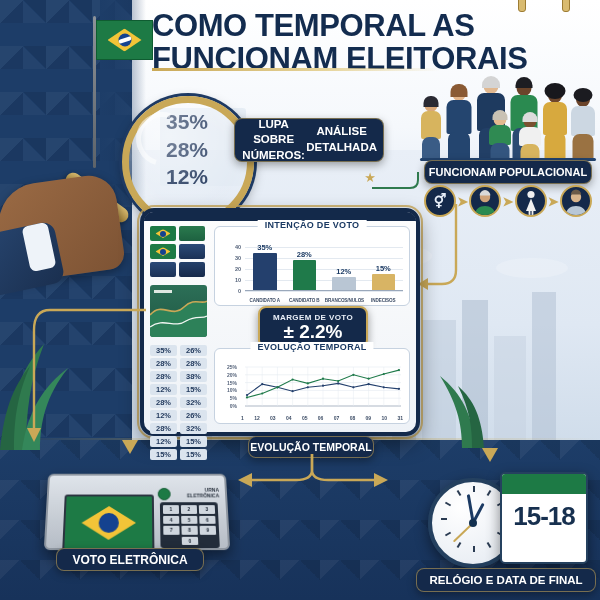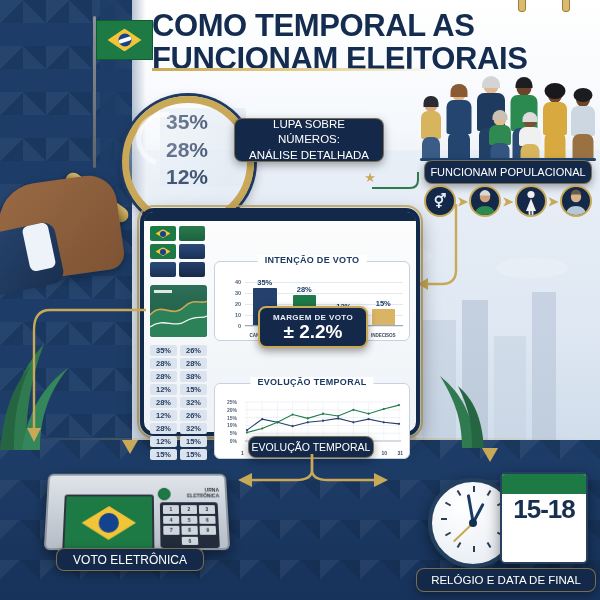--- a/index.html
+++ b/index.html
@@ -74,22 +74,22 @@
     background:linear-gradient(140deg,#9a6a44,#7d5334);border-radius:40px 28px 16px 8px;
     transform:rotate(-8deg);box-shadow:0 3px 10px rgba(0,0,0,.35);}
   .cuff{position:absolute;left:-18px;top:228px;width:78px;height:62px;
     background:linear-gradient(140deg,#27456f,#1a2f4f);border-radius:12px;
     transform:rotate(-12deg);}
   .cuff-white{position:absolute;left:26px;top:224px;width:26px;height:46px;
     background:#eef3f9;border-radius:6px;transform:rotate(-12deg);}
 
   
   .pill{position:absolute;background:#14294a;color:#fff;border-radius:8px;
-    border:1px solid rgba(201,168,87,.55);text-align:center;font-weight:normal;
-    display:flex;flex-direction:column;align-items:center;justify-content:center;
+    border:1px solid rgba(201,168,87,.55);text-align:center;font-weight:bold;
+    display:flex;flex-direction:row;align-items:center;justify-content:center;
     box-shadow:0 3px 8px rgba(0,0,0,.35);}
   .pill span{display:block;}
   #pill-lupa{left:234px;top:118px;width:150px;height:44px;font-size:11.5px;line-height:1.35;
     padding:0 6px;box-sizing:border-box;}
   #pill-amostragem{left:424px;top:160px;width:166px;height:22px;font-size:11px;justify-content:center;}
   #pill-evolucao{left:248px;top:436px;width:124px;height:20px;font-size:10.5px;}
   #pill-urna{left:56px;top:548px;width:146px;height:21px;font-size:12px;}
   #pill-voto{left:76px;top:572px;width:106px;height:19px;font-size:11px;
     background:#16603a;border-color:rgba(255,255,255,.35);}
   #pill-relogio{left:416px;top:568px;width:178px;height:22px;font-size:11.5px;}
@@ -135,21 +135,21 @@
   .th-green{background:linear-gradient(180deg,#2a7a4e,#1d6140);}
   .th-navy{background:linear-gradient(180deg,#2b4a78,#1b3156);}
   .th-dark{background:linear-gradient(180deg,#24406a,#16294a);}
   .wavecard{width:57px;height:52px;margin-top:8px;border-radius:3px;
     background:linear-gradient(180deg,#2c6f57,#1f5743);position:relative;overflow:hidden;}
   .datatable{margin-top:8px;display:grid;grid-template-columns:27px 27px;gap:2px 3px;}
   .dcell{background:#dbe4ee;color:#243b5e;font-size:7.5px;font-weight:bold;
     text-align:center;border-radius:2px;padding:1px 0;}
 
   
-  .card{position:absolute;background:#fff;border:1px solid #c6d2e0;border-radius:6px;margin-top:35px;}
+  .card{position:absolute;background:#fff;border:1px solid #c6d2e0;border-radius:6px;}
   #card-bar{left:214px;top:226px;width:194px;height:78px;}
   #card-line{left:214px;top:348px;width:194px;height:74px;}
   .card-title{position:absolute;top:-7px;left:50%;transform:translateX(-50%);
     background:#fff;padding:0 7px;font-size:9px;font-weight:bold;color:#1b3a63;
     letter-spacing:.3px;white-space:nowrap;}
 
   .barchart{position:absolute;left:30px;top:15px;right:6px;bottom:14px;}
   .bc-grid{position:absolute;inset:0;}
   .bc-grid i{position:absolute;left:0;right:0;height:1px;background:#e3e9f0;}
   .bc-ylab{position:absolute;left:-22px;font-size:5.5px;color:#55637a;
@@ -219,21 +219,21 @@
     border-radius:2px;}
   .clock .pin{position:absolute;left:50%;top:50%;width:8px;height:8px;
     transform:translate(-50%,-50%);background:#12304f;border-radius:50%;}
   .cal{position:absolute;left:500px;top:472px;width:84px;height:88px;
     background:#fff;border:2px solid #25415f;border-radius:5px;
     box-shadow:0 5px 14px rgba(0,0,0,.45);overflow:hidden;}
   .cal-head{height:20px;background:#1d7a45;}
   .cal-ring{position:absolute;top:-6px;width:6px;height:16px;background:#d9bb70;
     border-radius:3px;border:1px solid #9d7c33;}
   .cal-txt{text-align:center;color:#17304f;font-weight:bold;}
-  .cal-day{font-size:26px;line-height:1.08;margin-top:1px;letter-spacing:-1px;}
+  .cal-day{font-size:26px;line-height:1.08;margin-top:8px;letter-spacing:-1px;}
   .cal-mon{font-size:21px;line-height:1;letter-spacing:.5px;}
 
   
   .arrow{position:absolute;}
   .plant{position:absolute;}
 </style>
 </head>
 <body>
 
 <div id="infographic">

